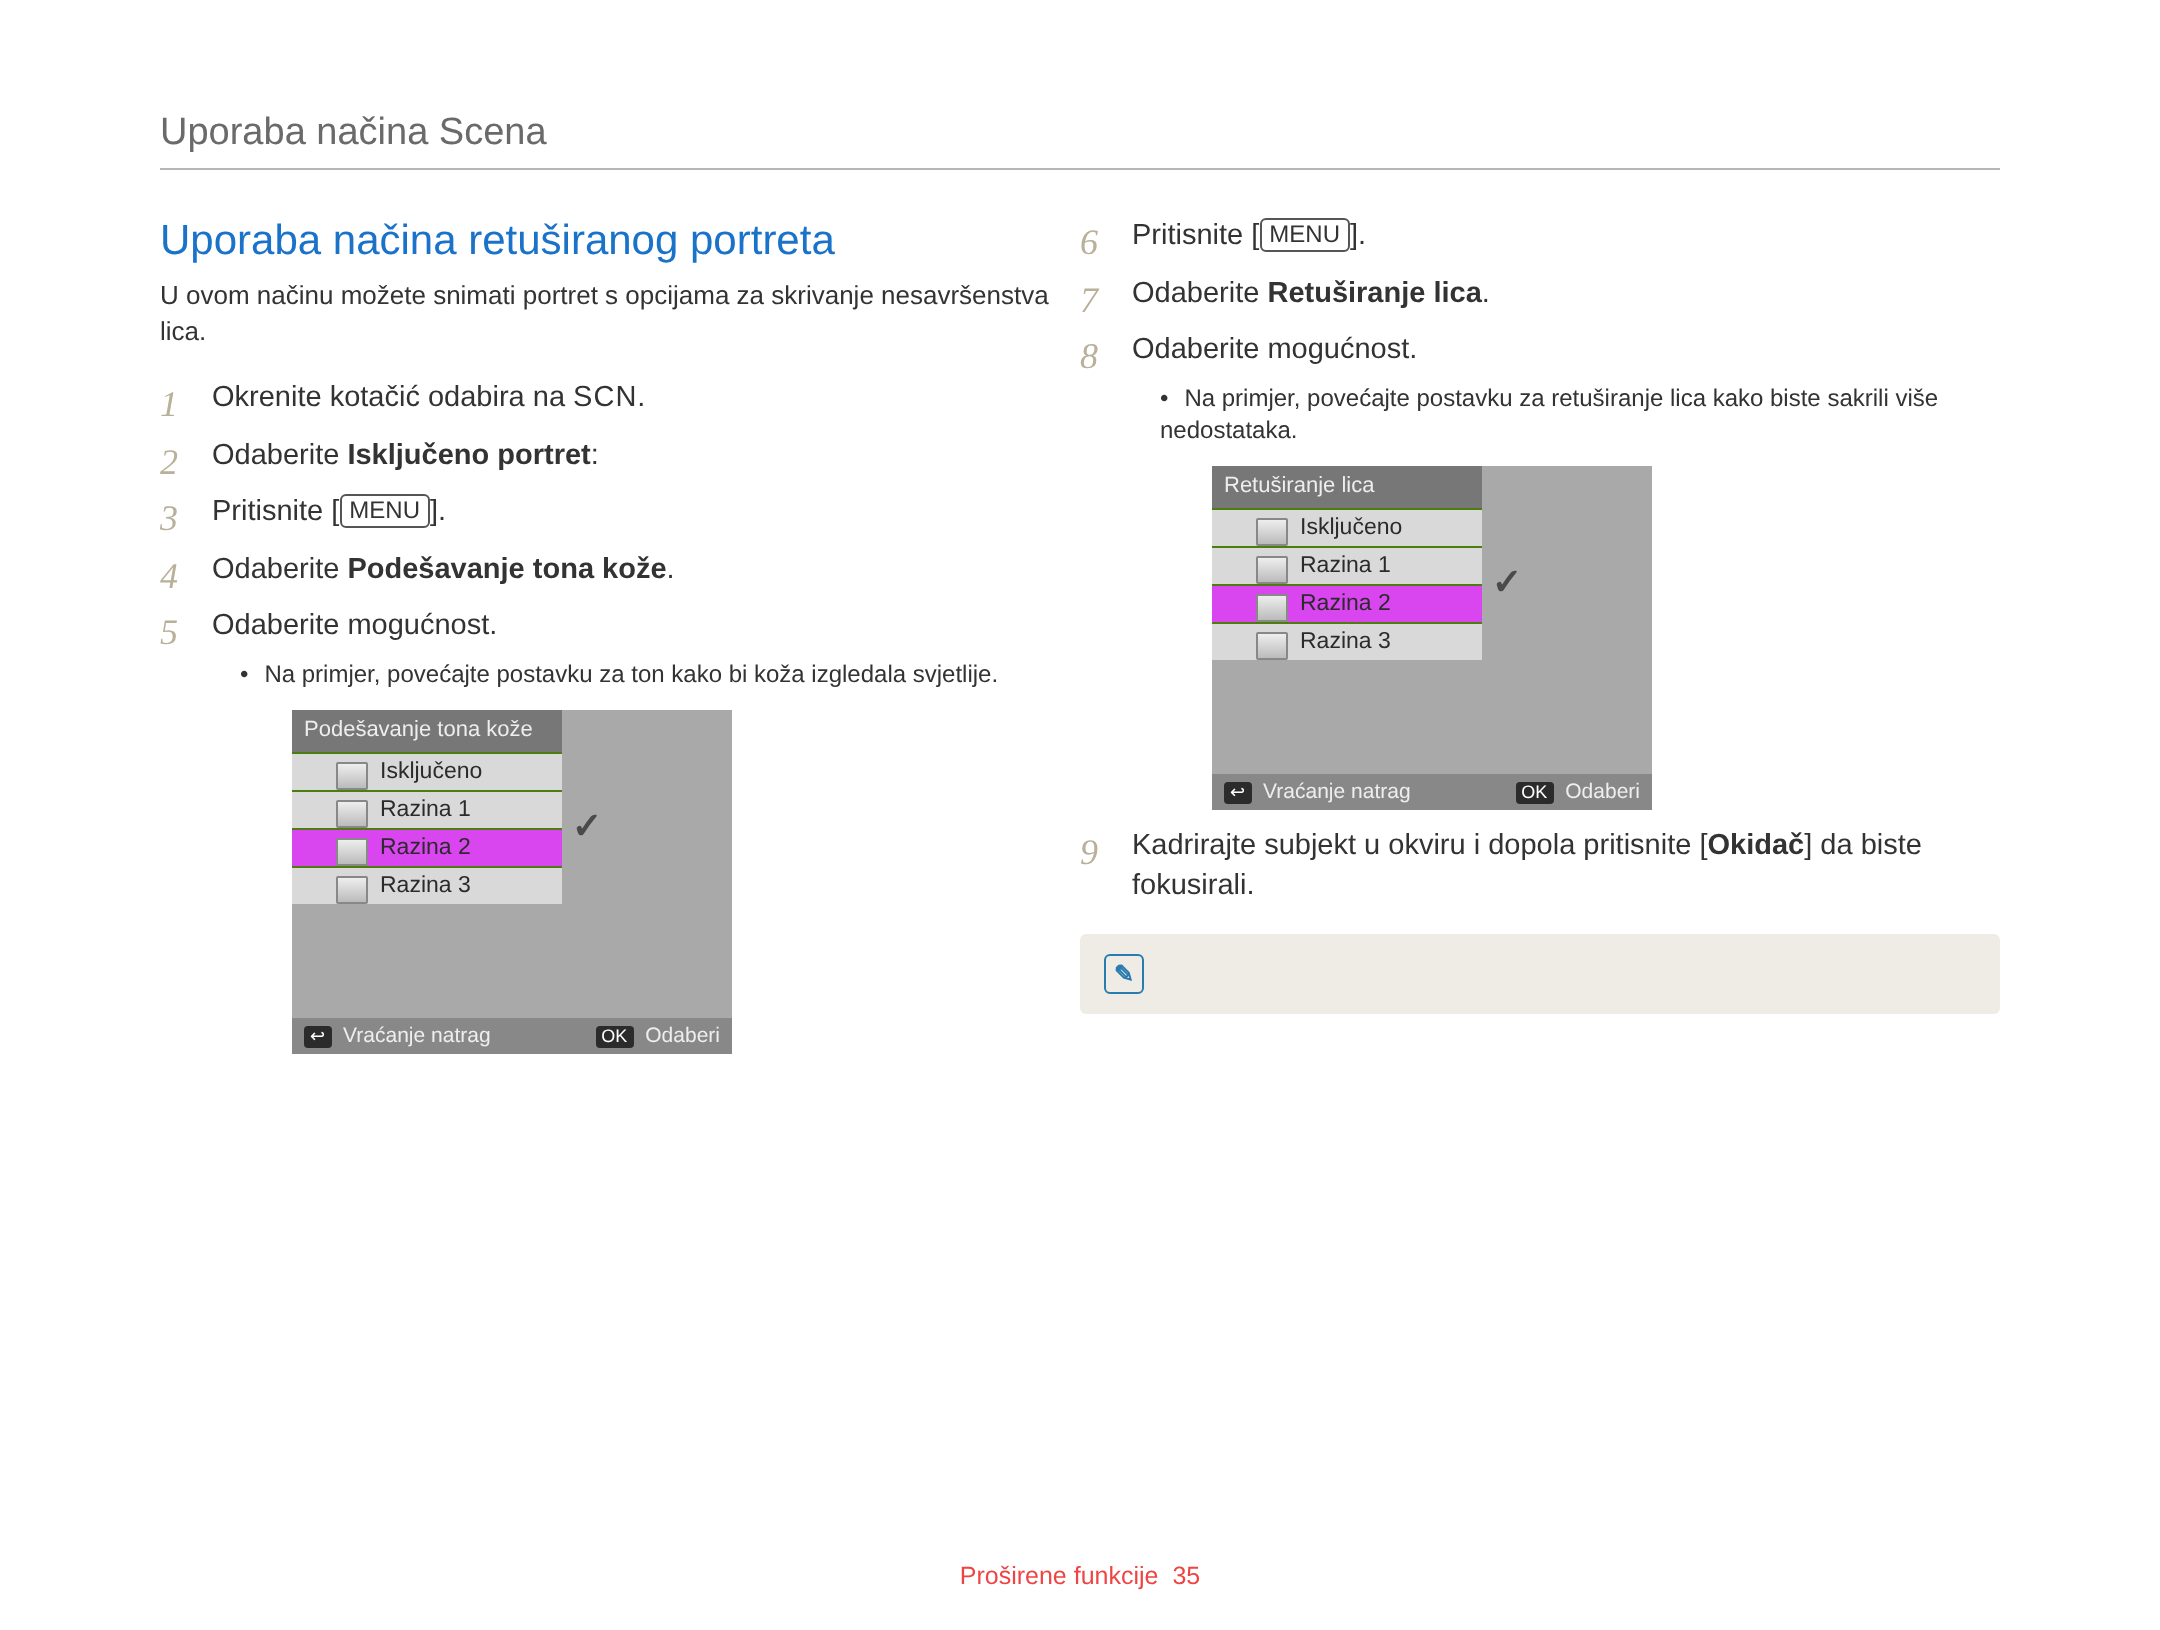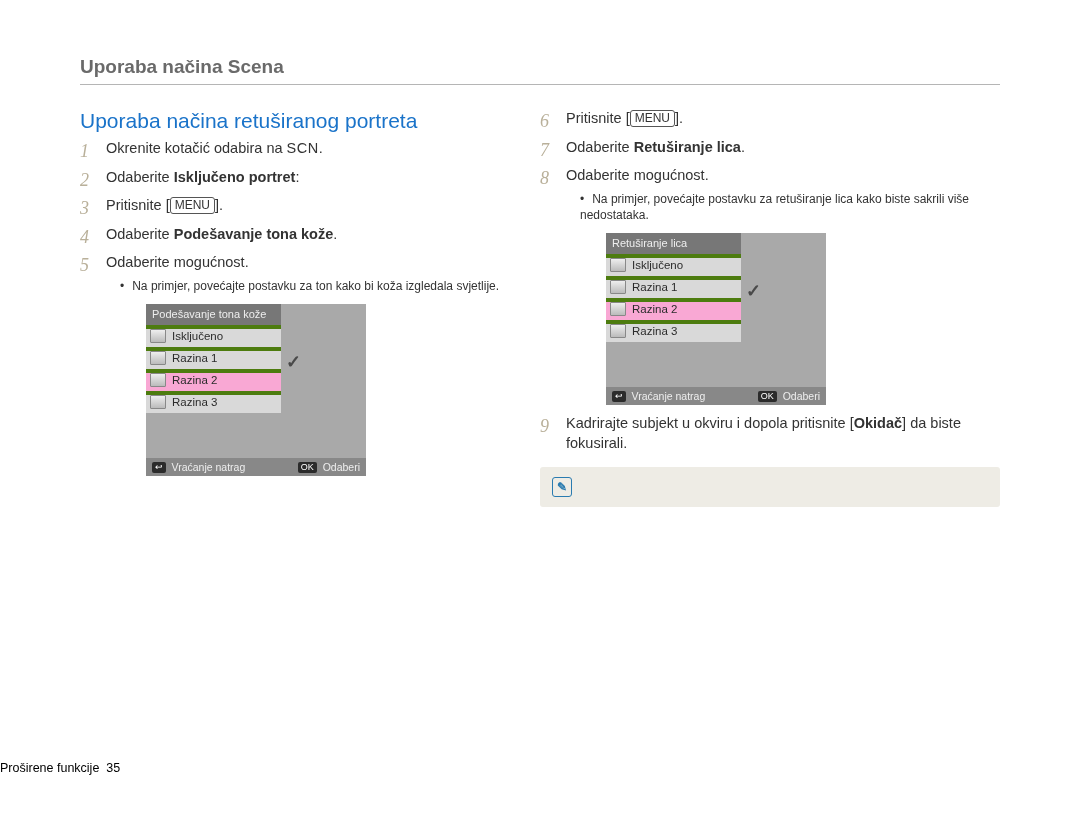--- a/index.html
+++ b/index.html
@@ -1,54 +1,55 @@
 <!DOCTYPE html>
 <html><head>
 <meta charset="utf-8">
 <style>
   html,body{margin:0;padding:0;background:#fff;width:1080px;height:815px;font-family:Arial,Helvetica,sans-serif;color:#333;}
   .page{padding:56px 80px 0 80px;}
-  .header{font-size:19px;color:#6a6a6a;font-weight:700;border-bottom:1px solid #b5b5b5;padding-bottom:6px;margin-bottom:24px;}
+  .header{font-size:19px;color:#6a6a6a;font-weight:400;border-bottom:1px solid #b5b5b5;padding-bottom:6px;margin-bottom:24px;}
   .cols{display:flex;}
   .col{flex:1;}
   .section-title{color:#1a73c9;font-size:21px;font-weight:400;margin-bottom:6px;}
   .intro{font-size:13px;line-height:1.35;margin-bottom:16px;}
   ol.steps{list-style:none;padding:0;margin:0;counter-reset:step;}
   ol.steps>li{position:relative;padding-left:26px;margin-bottom:9px;font-size:14.5px;line-height:1.35;}
   ol.steps>li>.num{position:absolute;left:0;top:0;font-style:italic;font-family:Georgia,'Times New Roman',serif;font-size:18px;color:#b9b09a;font-weight:400;}
   ol.steps>li>.num.wide{left:-6px;}
   .bullet{margin:5px 0 10px 14px;font-size:12px;line-height:1.35;}
   .bullet::before{content:"•";margin-right:8px;}
   b{font-weight:700;}
   .menu-pill{display:inline-block;border:1px solid #555;border-radius:3px;padding:0 4px;font-weight:400;font-size:12px;line-height:15px;vertical-align:1px;font-family:Arial,sans-serif;}
   .scn{font-weight:400;letter-spacing:0.5px;}
   
   .cam{width:220px;height:172px;margin:6px 0 4px 40px;background:#a9a9a9;position:relative;font-size:11.5px;color:#2b2b2b;}
   .cam .panel{position:absolute;top:0;left:0;width:135px;background:#d9d9d9;}
   .cam .panel .title{background:#777;color:#eee;padding:3px 6px;font-size:11px;}
-  .cam .panel .row{display:flex;align-items:flex-start;height:18px;padding:0 4px;border-top:4px solid #4d7c0f;}
+  .cam .panel .row{display:flex;align-items:flex-end;height:18px;padding:0 22px;border-top:1px solid #4d7c0f;}
   .cam .panel .row .ic{width:14px;height:12px;margin-right:6px;background:linear-gradient(#eee,#bbb);border:1px solid #888;border-radius:1px;}
-  .cam .panel .row.sel{background:#f9a8d4;}
+  .cam .panel .row.sel{background:#d946ef;}
   .cam .check{position:absolute;top:46px;left:140px;width:22px;height:22px;}
   .cam .check::before{content:"✓";color:#4a4a4a;font-size:18px;font-weight:700;}
   .cam .foot{position:absolute;bottom:0;left:0;right:0;height:18px;background:#888;color:#eee;font-size:10.5px;display:flex;align-items:center;padding:0 6px;gap:6px;}
   .cam .foot .tag{display:inline-block;background:#2b2b2b;color:#fff;border-radius:2px;padding:0 3px;font-size:9px;line-height:11px;}
   
   .note{display:flex;align-items:flex-start;background:#eeece5;border-radius:3px;padding:10px 12px;margin-top:14px;font-size:12px;line-height:1.4;}
   .note .nicon{width:18px;height:18px;flex:0 0 18px;margin-right:10px;border:1.5px solid #2a7bb0;border-radius:3px;display:flex;align-items:center;justify-content:center;color:#2a7bb0;font-weight:700;font-size:12px;}
-  .footer{position:absolute;bottom:40px;left:0;right:0;font-size:12.5px;color:#000000;}
+  .footer{position:absolute;bottom:20px;left:0;right:0;text-align:center;font-size:12.5px;color:#ef4444;}
 </style>
 </head>
 <body>
 <div class="page">
   <div class="header"><span>Uporaba načina Scena</span></div>
   <div class="cols">
 
     <div class="col">
       <div class="section-title"><span>Uporaba načina retuširanog portreta</span></div>
+      <div class="intro"><span>U ovom načinu možete snimati portret s opcijama za skrivanje nesavršenstva lica.</span></div>
       <ol class="steps">
         <li><span class="num">1</span><span>Okrenite kotačić odabira na</span> <span class="scn">SCN</span><span>.</span></li>
         <li><span class="num">2</span><span>Odaberite</span> <b>Isključeno portret</b><span>:</span></li>
         <li><span class="num">3</span><span>Pritisnite</span> [<span class="menu-pill">MENU</span>]<span>.</span></li>
         <li><span class="num">4</span><span>Odaberite</span> <b>Podešavanje tona kože</b><span>.</span></li>
         <li><span class="num">5</span><span>Odaberite mogućnost.</span>
           <div class="bullet">Na primjer, povećajte postavku za ton kako bi koža izgledala svjetlije.</div>
           <div class="cam">
             <div class="panel">
               <div class="title">Podešavanje tona kože</div>

